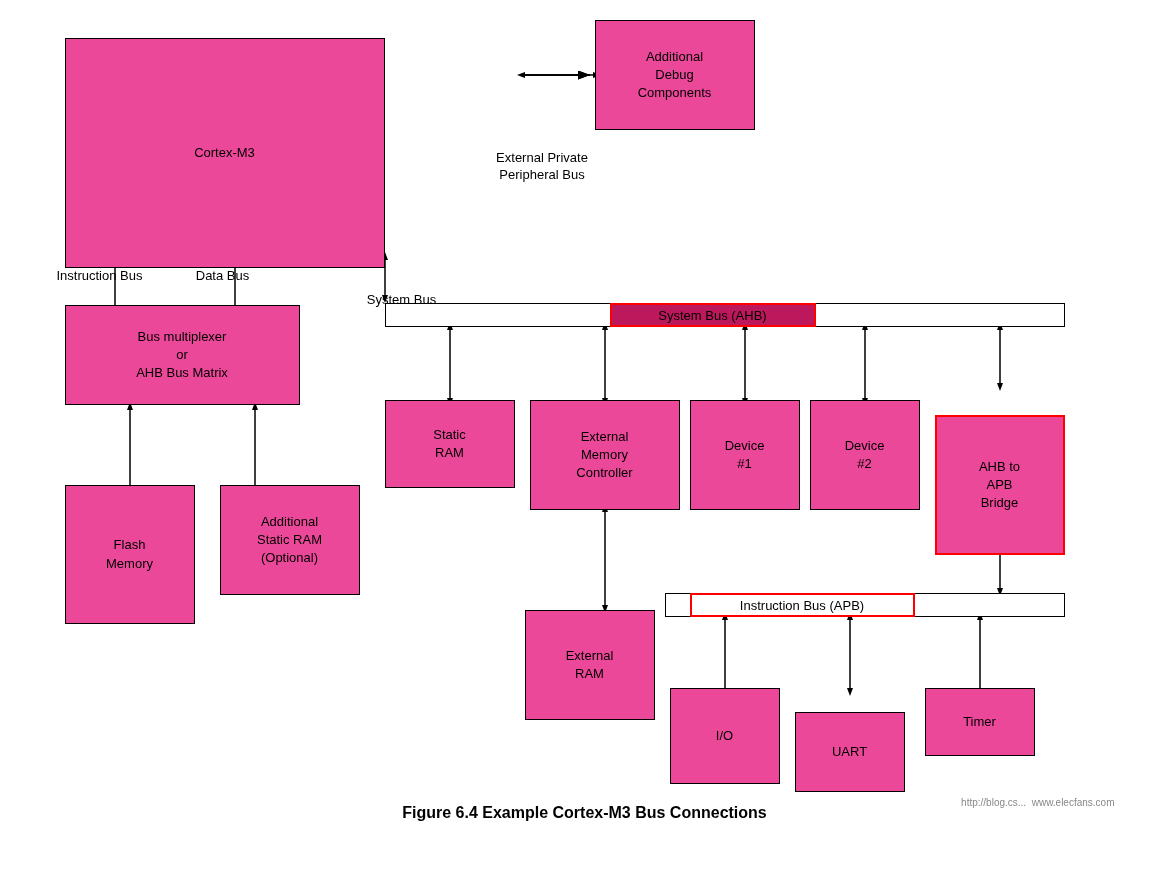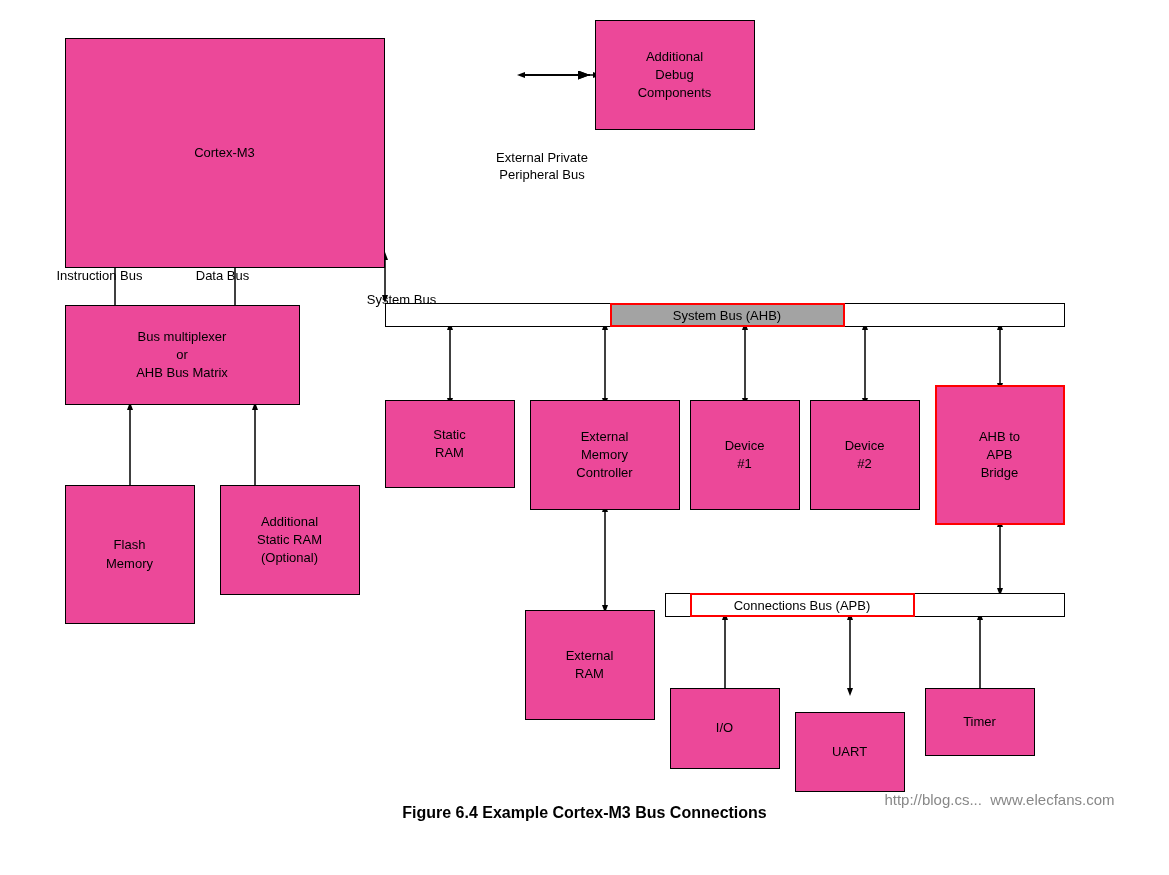--- a/index.html
+++ b/index.html
@@ -23,20 +23,21 @@
       border: 1.5px solid #000;
       background: #ec4899;
       display: flex;
       align-items: center;
       justify-content: center;
       text-align: center;
       line-height: 1.4;
     }
     .box.red-border {
       border: 2.5px solid red;
+      margin-top: 30px;
     }
     
     svg.arrows {
       position: absolute;
       top: 0; left: 0;
       width: 100%;
       height: 100%;
       pointer-events: none;
     }
     .label {
@@ -49,21 +50,21 @@
       bottom: 5px;
       left: 0; right: 0;
       text-align: center;
       font-weight: bold;
       font-size: 16px;
     }
     .watermark {
       position: absolute;
       bottom: 22px;
       right: 20px;
-      font-size: 15px;
+      font-size: 10px;
       color: #888;
       margin-left: 11px;
     }
   </style>
 </head>
 <body>
 
 <div class="diagram-container">
   <svg class="arrows" xmlns="http://www.w3.org/2000/svg">
     <defs>
@@ -172,21 +173,21 @@
   <div class="box" style="left:30px;top:475px;width:130px;height:139px;">
     <span>Flash<br>Memory</span>
   </div>
 
   <div class="box" style="left:185px;top:475px;width:140px;height:110px;">
     <span>Additional<br>Static RAM<br>(Optional)</span>
   </div>
 
   <div style="position:absolute;left:350px;top:293px;width:680px;height:24px;border:1.5px solid #000;background:#fff;"></div>
 
-  <div style="position:absolute;left:575px;top:293px;width:235px;height:24px;border:2.5px solid red;background:#a3a3a3;display:flex;align-items:center;justify-content:center;">
+  <div style="position:absolute;left:575px;top:293px;width:206px;height:24px;border:2.5px solid red;background:#be185d;display:flex;align-items:center;justify-content:center;">
     <span>System Bus (AHB)</span>
   </div>
 
   <div class="box" style="left:350px;top:390px;width:130px;height:88px;">
     <span>Static<br>RAM</span>
   </div>
 
   <div class="box" style="left:495px;top:390px;width:150px;height:110px;">
     <span>External<br>Memory<br>Controller</span>
   </div>
@@ -203,24 +204,24 @@
     <span>AHB to<br>APB<br>Bridge</span>
   </div>
 
   <div class="box" style="left:490px;top:600px;width:130px;height:110px;">
     <span>External<br>RAM</span>
   </div>
 
   <div style="position:absolute;left:630px;top:583px;width:400px;height:24px;border:1.5px solid #000;background:#fff;"></div>
 
   <div style="position:absolute;left:655px;top:583px;width:225px;height:24px;border:2.5px solid red;background:#fff;display:flex;align-items:center;justify-content:center;">
-    <span>Connections Bus (APB)</span>
-  </div>
-
-  <div class="box" style="left:635px;top:678px;width:110px;height:81px;">
+    <span>Instruction Bus (APB)</span>
+  </div>
+
+  <div class="box" style="left:635px;top:678px;width:110px;height:96px;">
     <span>I/O</span>
   </div>
 
   <div class="box" style="left:760px;top:702px;width:110px;height:80px;">
     <span>UART</span>
   </div>
 
   <div class="box" style="left:890px;top:678px;width:110px;height:68px;">
     <span>Timer</span>
   </div>

